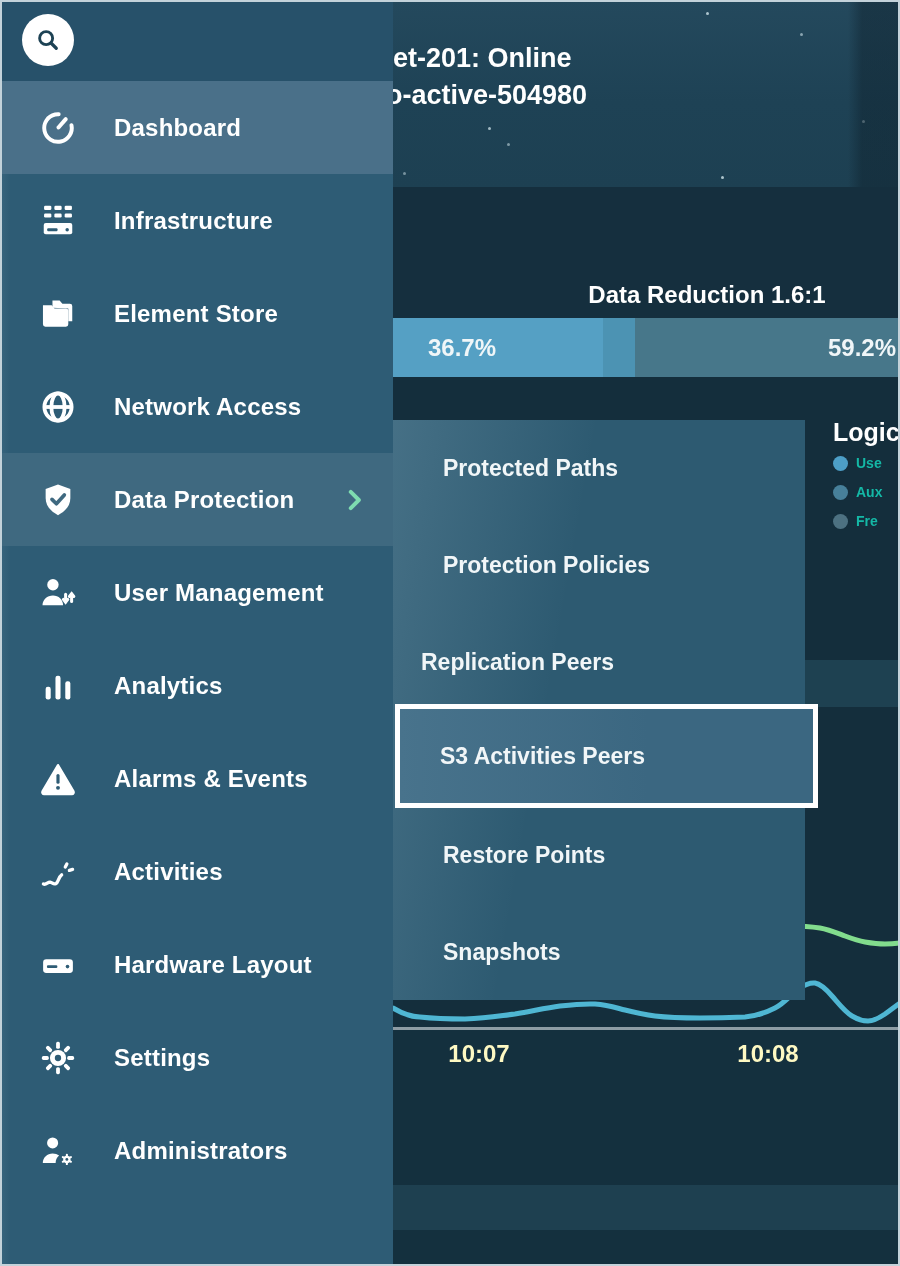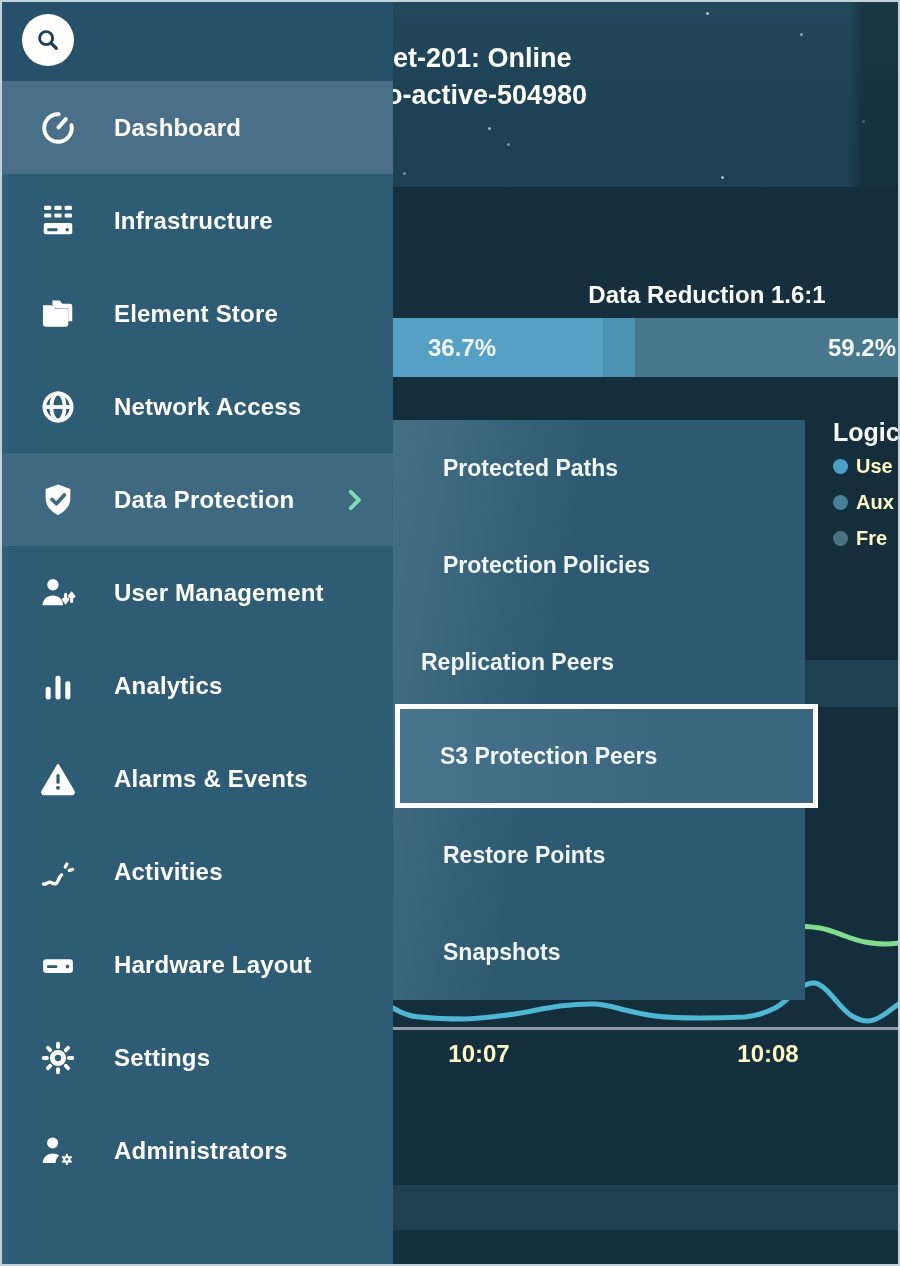--- a/index.html
+++ b/index.html
@@ -22,21 +22,21 @@
   .seg1{width:210px;background:#55a0c4;padding-left:35px;}
   .seg2{width:32px;background:#4c93b3;}
   .seg3{flex:1;background:#47778a;justify-content:flex-end;padding-right:4px;}
   .seg span{font-size:24px;font-weight:600;color:#f0f6f8;}
   .mid{position:absolute;left:0;top:377px;width:507px;height:653px;background:#142e3c;}
   .band1{position:absolute;left:0;top:660px;width:507px;height:47px;background:#1e4151;}
   .legend{position:absolute;left:440px;top:418px;width:150px;}
   .legend-title{font-size:25px;font-weight:700;color:#fff;margin-bottom:8px;white-space:nowrap;}
   .legend-row{display:flex;align-items:center;margin-bottom:13px;white-space:nowrap;}
   .legend-dot{width:15px;height:15px;border-radius:50%;margin-right:8px;flex:0 0 auto;}
-  .legend-label{font-size:20px;font-weight:600;color:#fef9c3;}
+  .legend-label{font-size:14px;font-weight:600;color:#14b8a6;}
   .chart{position:absolute;left:0;top:900px;width:507px;height:135px;}
   .axis{position:absolute;left:0;top:1027px;width:507px;height:3px;background:#8d9ca4;}
   .times{position:absolute;left:0;top:1040px;width:507px;height:36px;}
   .tick-label{position:absolute;top:0;width:90px;text-align:center;
               font-size:24px;font-weight:700;color:#fef9c3;}
   .t0{left:41px;} .t1{left:330px;}
   .band2{position:absolute;left:0;top:1185px;width:507px;height:45px;background:#1e4050;}
 
   
   .hostinfo{position:absolute;left:393px;top:40px;width:245px;height:112px;overflow:hidden;z-index:1;}
@@ -320,18 +320,18 @@
         <span class="nav-label">Administrators</span>
       </div>
 
     </div>
   </nav>
 
   <div class="submenu">
     <div class="sub-item" style="top:0;">Protected Paths</div>
     <div class="sub-item" style="top:97px;">Protection Policies</div>
     <div class="sub-item" style="top:194px;padding-left:28px;">Replication Peers</div>
-    <div class="s3-box">S3 Protection Peers</div>
+    <div class="s3-box">S3 Activities Peers</div>
     <div class="sub-item" style="top:387px;">Restore Points</div>
     <div class="sub-item" style="top:484px;">Snapshots</div>
   </div>
 
 </div>
 
 </body></html>

